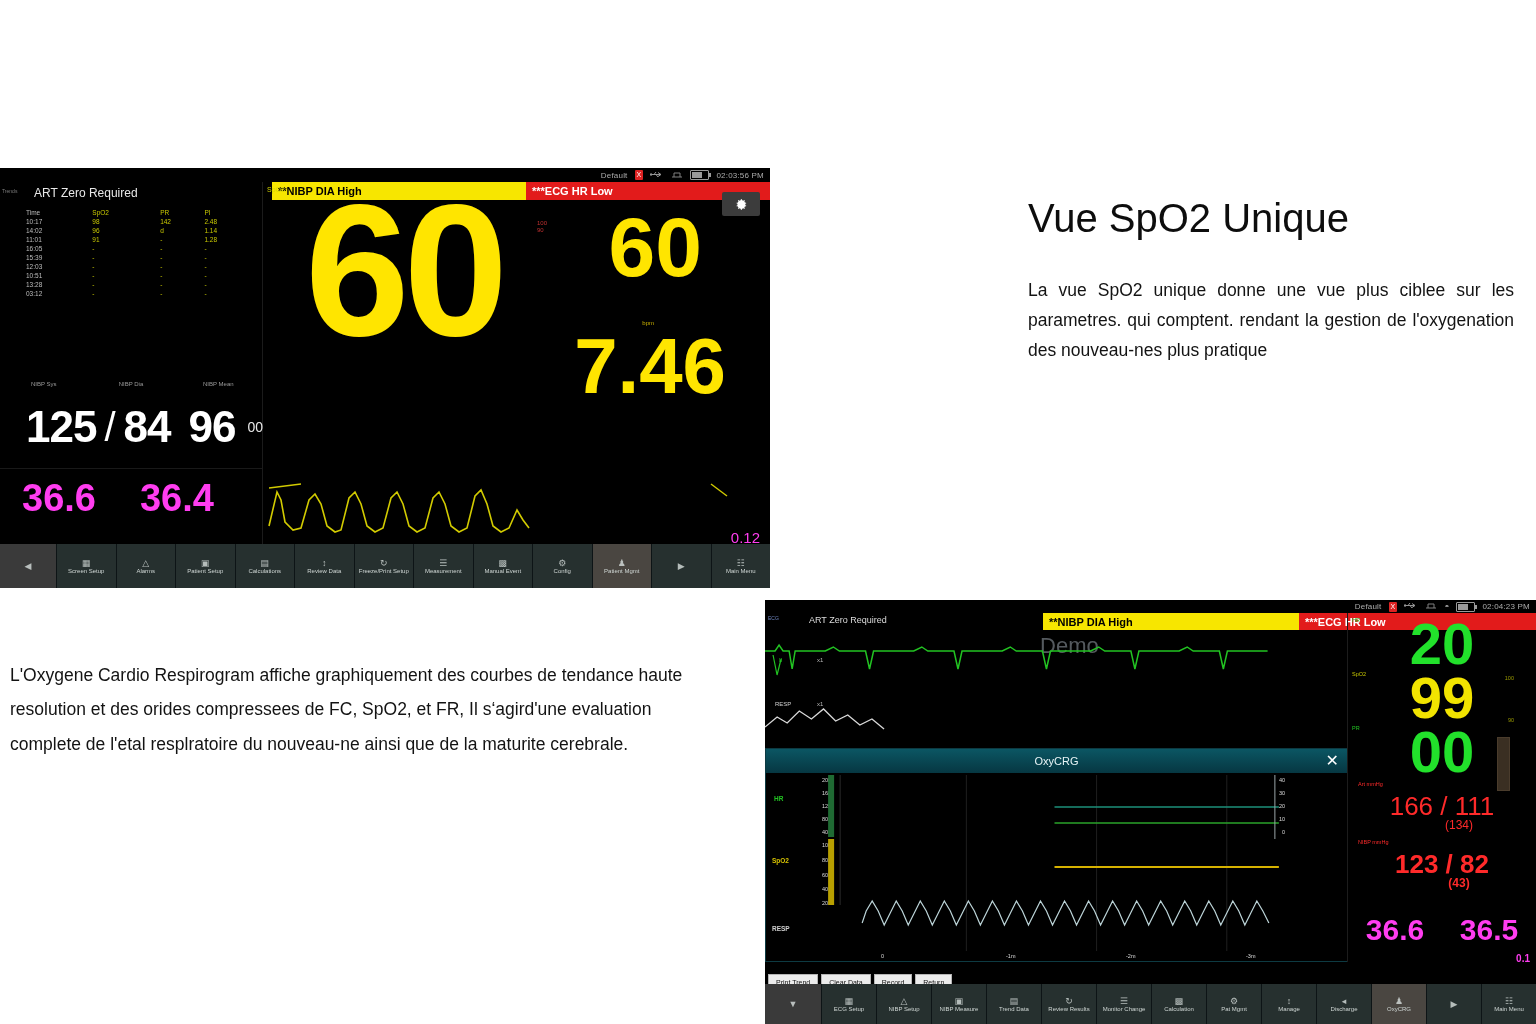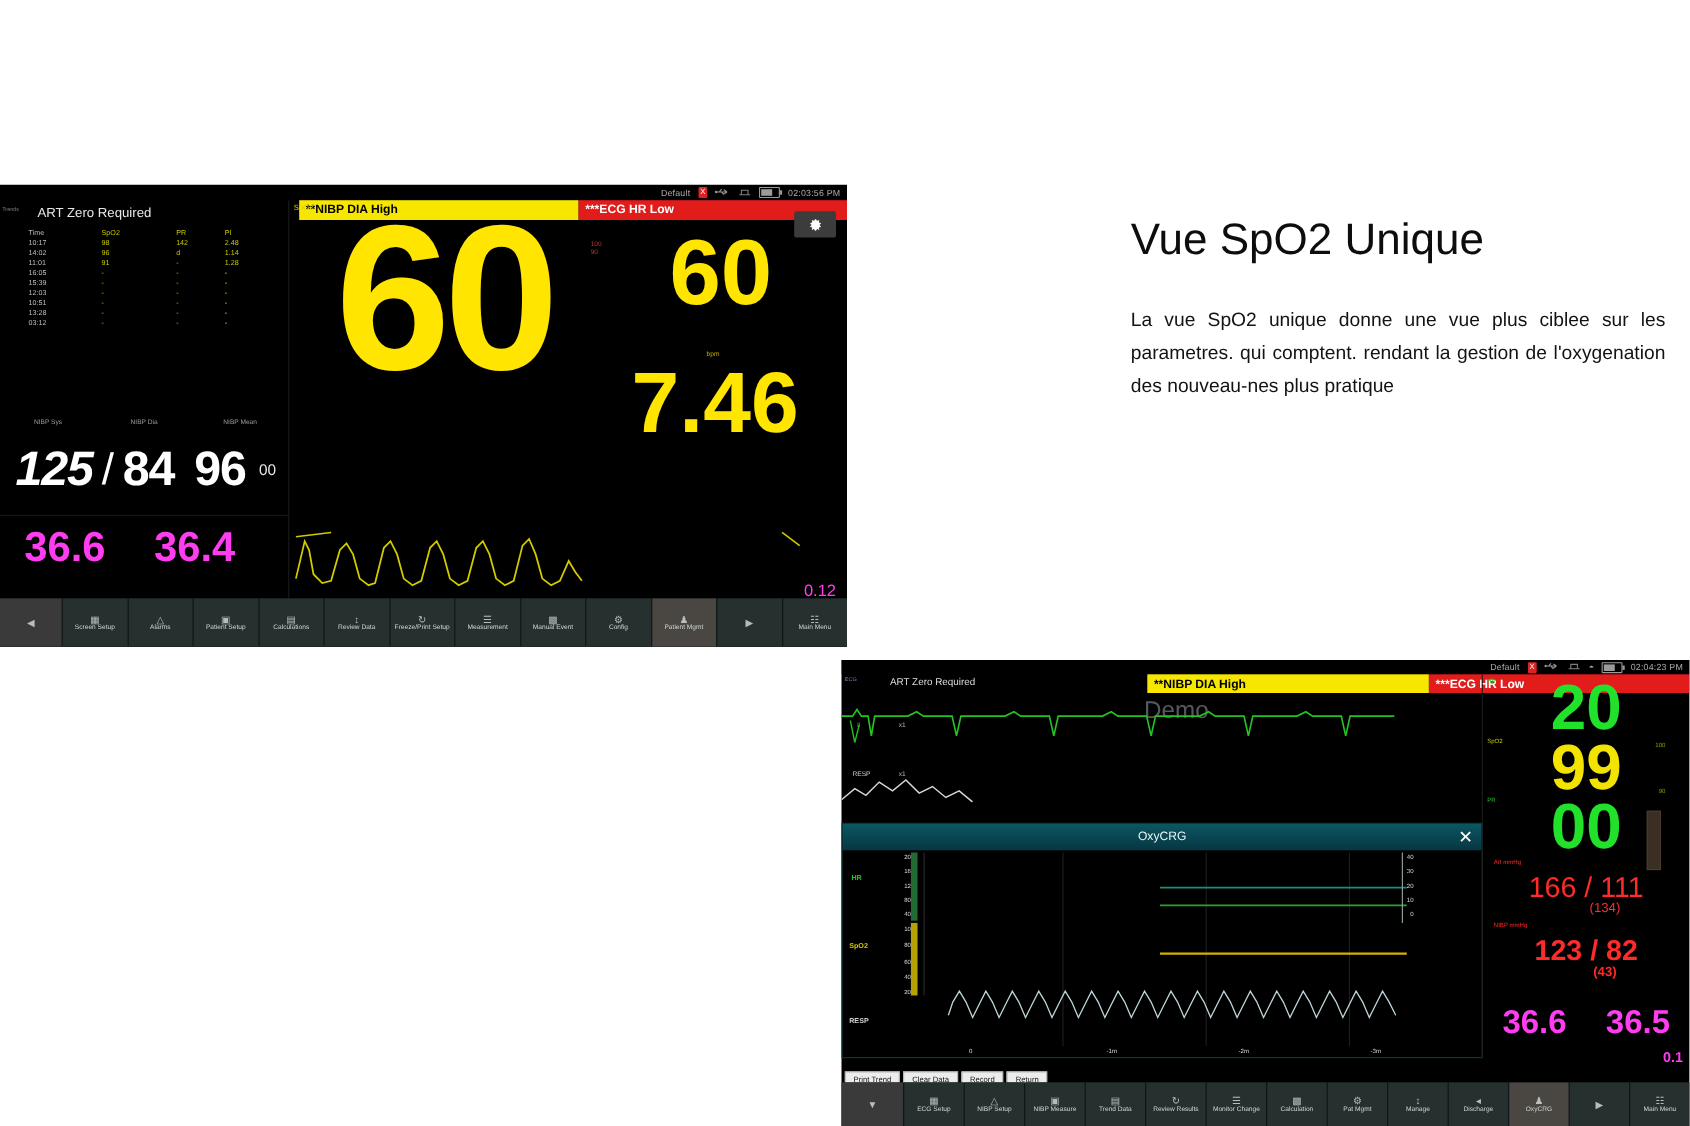--- a/index.html
+++ b/index.html
@@ -144,21 +144,21 @@
   .vit{position:absolute;font-weight:bold;text-align:center;width:100%;}
   .vit-hr{top:4px;font-size:58px;line-height:54px;color:#22e12b;}
   .vit-spo2{top:58px;font-size:58px;line-height:54px;color:#f2e400;}
   .vit-pr{top:112px;font-size:58px;line-height:54px;color:#22e12b;}
   .bp1{position:absolute;top:178px;width:100%;text-align:center;color:#ff2a2a;font-weight:normal;font-size:26px;}
   .bp1 .m{display:block;font-size:12px;margin-top:-4px;margin-left:34px;}
   .bp2{position:absolute;top:236px;width:100%;text-align:center;color:#ff2a2a;font-weight:bold;font-size:26px;}
   .bp2 .m{display:block;font-size:12px;margin-top:-4px;margin-left:34px;}
   .tmp{position:absolute;top:300px;width:100%;display:flex;justify-content:space-around;
        color:#ff3df0;font-weight:bold;font-size:30px;}
-  .pi2{position:absolute;right:6px;top:340px;color:#ff3df0;font-size:13px;font-weight:bold;}
+  .pi2{position:absolute;right:6px;top:340px;color:#ff3df0;font-size:10px;font-weight:bold;}
   .vlab{position:absolute;color:#9a9a00;font-size:5.5px;filter:blur(.3px);}
   .vbar{position:absolute;right:26px;top:124px;width:11px;height:52px;background:#3a2f22;border:1px solid #4a3c2c;}
 
   
   .dlg{
     position:absolute;left:0;top:148px;right:188px;bottom:62px;
     background:#000;border:1px solid #0d3a42;
   }
   .dlg-title{
     height:24px;background:linear-gradient(#0b5663,#063742);
@@ -290,21 +290,21 @@
           </table>
     </div>
 
     <div class="nibp-labels">
       <span>NIBP Sys</span>
       <span>NIBP Dia</span>
       <span>NIBP Mean</span>
     </div>
 
     <div class="nibp-row">
-      <span class="big" style="padding-left:14px;font-style:italic;">125</span>
+      <span class="big" style="padding-left:26px;">125</span>
       <span class="sep">/</span>
       <span class="big">84</span>
       <span class="big" style="padding-left:18px;">96</span>
       <span class="small">00</span>
     </div>
 
     <div class="temp-row">
       <span class="t">36.6</span>
       <span class="t t2">36.4</span>
     </div>
@@ -587,15 +587,16 @@
         </div>
   </div>
 </div>
 
 <div id="t1">
   <h1 class="h-title">Vue SpO2 Unique</h1>
   <p class="p-body">La vue SpO2 unique donne une vue plus ciblee sur les parametres. qui comptent. rendant la gestion de l'oxygenation des nouveau-nes plus pratique</p>
 </div>
 
 <div id="t2">
+  <p class="p-body">L'Oxygene Cardio Respirogram  affiche graphiquement des courbes de tendance haute resolution et des orides compressees de FC, SpO2, et FR, Il s‘agird'une evaluation complete de l'etal resplratoire du nouveau-ne ainsi que de la maturite cerebrale.</p>
 </div>
 
 </div>
 
 </body></html>

